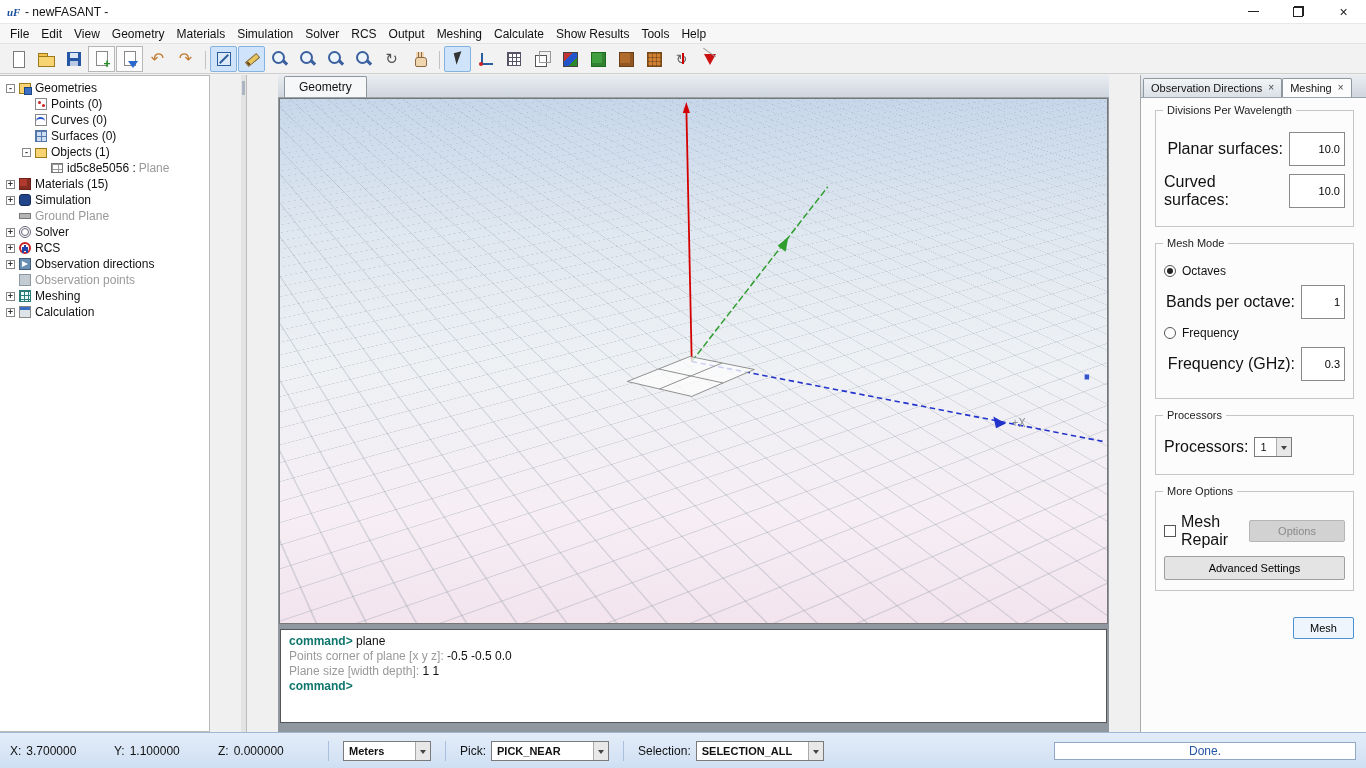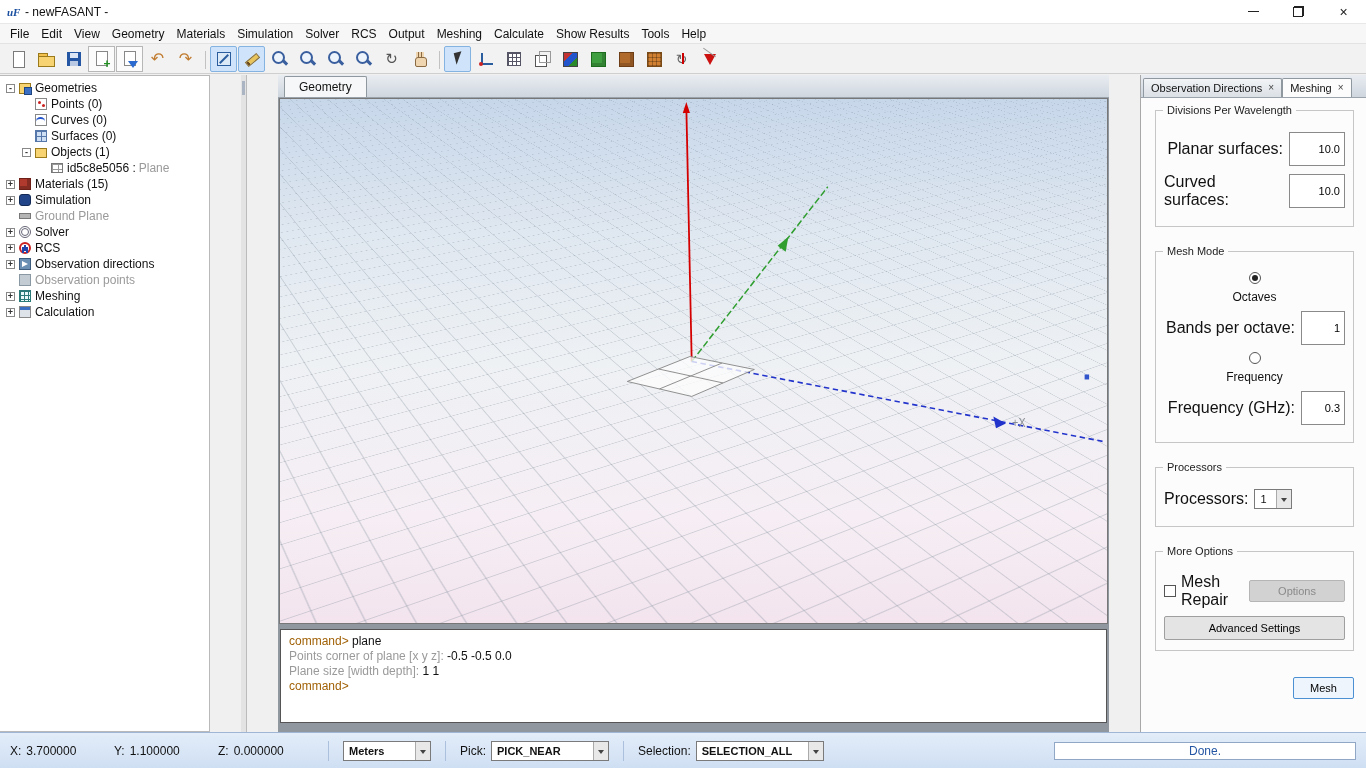--- a/index.html
+++ b/index.html
@@ -114,39 +114,39 @@
   .doc-tab { background:#f6f7f8; border:1px solid #8f979f; border-bottom:none; padding:3px 14px 3px 14px; font-size:12px; border-radius:2px 2px 0 0; }
   .viewport { flex:1; position:relative; overflow:hidden; margin:0 1px; background:linear-gradient(180deg,#c7d7ea 0%, #dfe7f0 25%, #eef1f4 50%, #f6eef4 80%, #f3e4ee 100%); border:1px solid #777; }
   .grid3d { position:absolute; left:50%; top:52%; width:4200px; height:3200px; margin-left:-2100px; margin-top:-1600px;
     background-image:linear-gradient(rgba(125,140,155,.32) 1px,transparent 1px),linear-gradient(90deg,rgba(125,140,155,.32) 1px,transparent 1px);
     background-size:30px 30px;
     transform:perspective(1100px) rotateX(62deg) rotateZ(-31deg); }
   .axes-svg { position:absolute; inset:0; width:100%; height:100%; }
 
   
   .console { height:94px; margin:5px 2px 0 2px; background:#fff; border:1px solid #555; padding:4px 8px; overflow:hidden; line-height:15px; }
-  .con-prompt { color:#a16207; font-weight:normal; }
+  .con-prompt { color:#0f766e; font-weight:bold; }
   .con-muted { color:#9a9a9a; }
   .con-text { color:#111; }
   .center-bottom-pad { height:9px; }
 
   
   .right-panel { width:226px; background:#fcfcfc; border-left:1px solid #a8a8a8; display:flex; flex-direction:column; }
   .rp-tabbar { height:23px; background:linear-gradient(#e9edf2,#cfd6de); border-bottom:1px solid #9aa2ab; display:flex; align-items:flex-end; padding-left:2px; }
   .rp-tab { background:linear-gradient(#f2f4f6,#dbe0e6); border:1px solid #8f979f; border-bottom:none; padding:3px 7px; font-size:11px; display:flex; align-items:center; gap:6px; border-radius:2px 2px 0 0; white-space:nowrap; }
   .rp-tab.active { background:#fcfcfc; }
   .tab-close { font-size:10px; color:#444; line-height:10px; cursor:default; }
   .rp-body { flex:1; padding:12px 12px 10px 14px; position:relative; }
-  .group { position:relative; border:1px solid #c6c6c6; margin-bottom:24px; padding:14px 8px 10px 8px; }
+  .group { position:relative; border:1px solid #c6c6c6; margin-bottom:16px; padding:14px 8px 10px 8px; }
   .group-title { position:absolute; top:-7px; left:7px; background:#fcfcfc; padding:0 4px; font-size:11px; color:#222; }
   .frow { display:flex; align-items:center; justify-content:flex-end; gap:6px; margin:7px 0; }
   .frow label { font-size:16px; color:#111; }
   .tinput { width:56px; height:18px; border:1px solid #8a8a8a; background:#fff; font:11px "Liberation Sans",sans-serif; text-align:right; padding:16px 4px; }
   .tinput.small { width:44px; }
-  .radio-row { display:flex; align-items:center; gap:6px; margin:6px 0;flex-direction:column; }
+  .radio-row { display:flex; align-items:center; gap:6px; margin:6px 0; }
   .radio { width:12px; height:12px; border:1px solid #555; border-radius:50%; background:#fff; position:relative; flex:none; }
   .radio.checked::before { content:""; position:absolute; inset:2px; background:#222; border-radius:50%; }
   .checkbox { width:12px; height:12px; border:1px solid #555; background:#fff; flex:none; }
   .fake-select { height:20px; background:#fff; border:1px solid #7a7a7a; display:inline-flex; align-items:center; font-size:11px; padding-left:5px; position:relative; }
   .fake-select .arrow { width:15px; height:100%; margin-left:auto; background:#e8e8e8; border-left:1px solid #aaa; position:relative; }
   .fake-select .arrow::before { content:""; position:absolute; left:4px; top:8px; border-left:3px solid transparent; border-right:3px solid transparent; border-top:4px solid #444; }
   .proc-select { width:38px; }
   .btn { font:11px "Liberation Sans",sans-serif; background:#e4e4e4; border:1px solid #9f9f9f; padding:4px 28px; border-radius:2px; }
   .btn.disabled { background:#d2d2d2; color:#8a8a8a; border-color:#b5b5b5; }
   .btn.wide { display:block; width:100%; margin-top:4px; padding:5px 0; text-align:center; }

